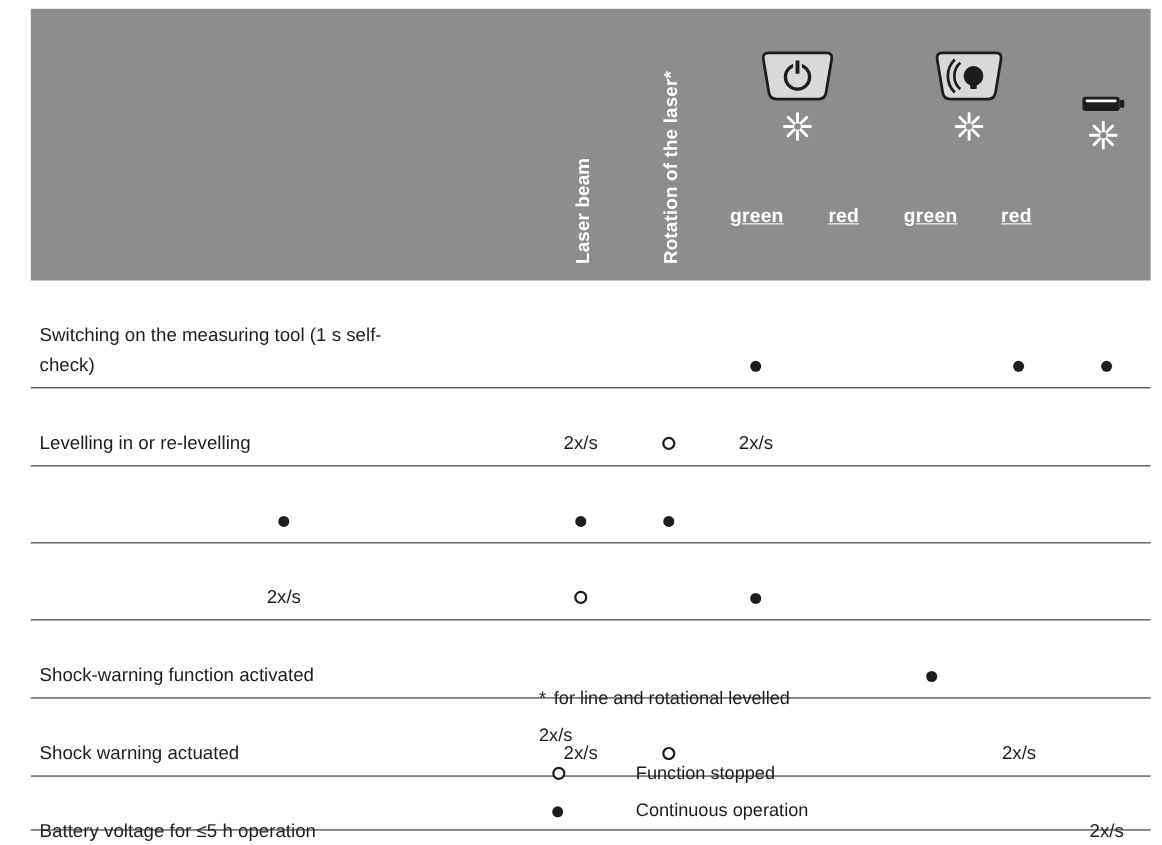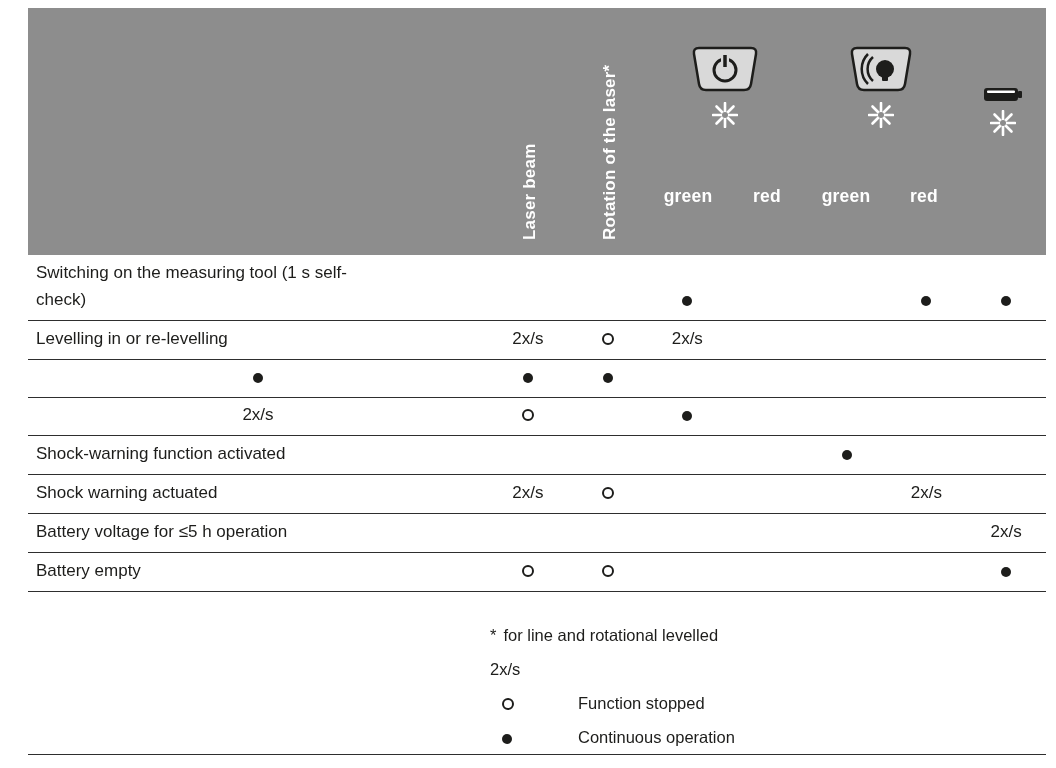--- a/index.html
+++ b/index.html
@@ -11,32 +11,32 @@
   .header-block{position:absolute;left:28px;top:8px;width:1018px;height:247px;background:#8d8d8d;}
   .vwrap{position:absolute;bottom:15px;width:0;height:0;}
   .vlabel{
     position:absolute;left:0;bottom:0;transform-origin:0 100%;transform:rotate(-90deg);
     white-space:nowrap;color:#ffffff;font-weight:700;font-size:17px;letter-spacing:.2px;
   }
   .pos-laser_beam{left:512px;}
   .pos-rotation{left:592px;}
   .clabel{
     position:absolute;top:178px;transform:translateX(-50%);
-    color:#ffffff;font-weight:700;font-size:17.5px;letter-spacing:.2px;
+    color:#ffffff;font-weight:700;font-size:17.5px;letter-spacing:.2px;text-decoration:underline;
   }
   .pos-green1{left:660px;}
   .pos-red1{left:739px;}
   .pos-green2{left:818px;}
   .pos-red2{left:896px;}
   .hicon{position:absolute;}
   
   .status-table{position:absolute;left:28px;top:255px;width:1018px;}
   .row{
     display:grid;grid-template-columns:460px repeat(7,1fr);
-    align-items:end;border-bottom:1px solid #2e2e2e;min-height:37px;
+    align-items:end;border-bottom:1px solid #2e2e2e;min-height:37px;margin-top:32px;
   }
   .row-label{
     max-width:360px;padding:4px 0 7px 8px;font-size:17px;line-height:27px;
   }
   .cell{text-align:center;font-size:17px;line-height:27px;padding:0 0 7px 0;}
   .dot{display:inline-block;width:10px;height:10px;border-radius:50%;vertical-align:-1px;}
   .dot.filled{background:#1d1d1b;}
   .dot.open{width:8px;height:8px;border:2px solid #1d1d1b;background:#ffffff;}
   
   .legend{position:absolute;left:490px;top:618px;width:540px;}

